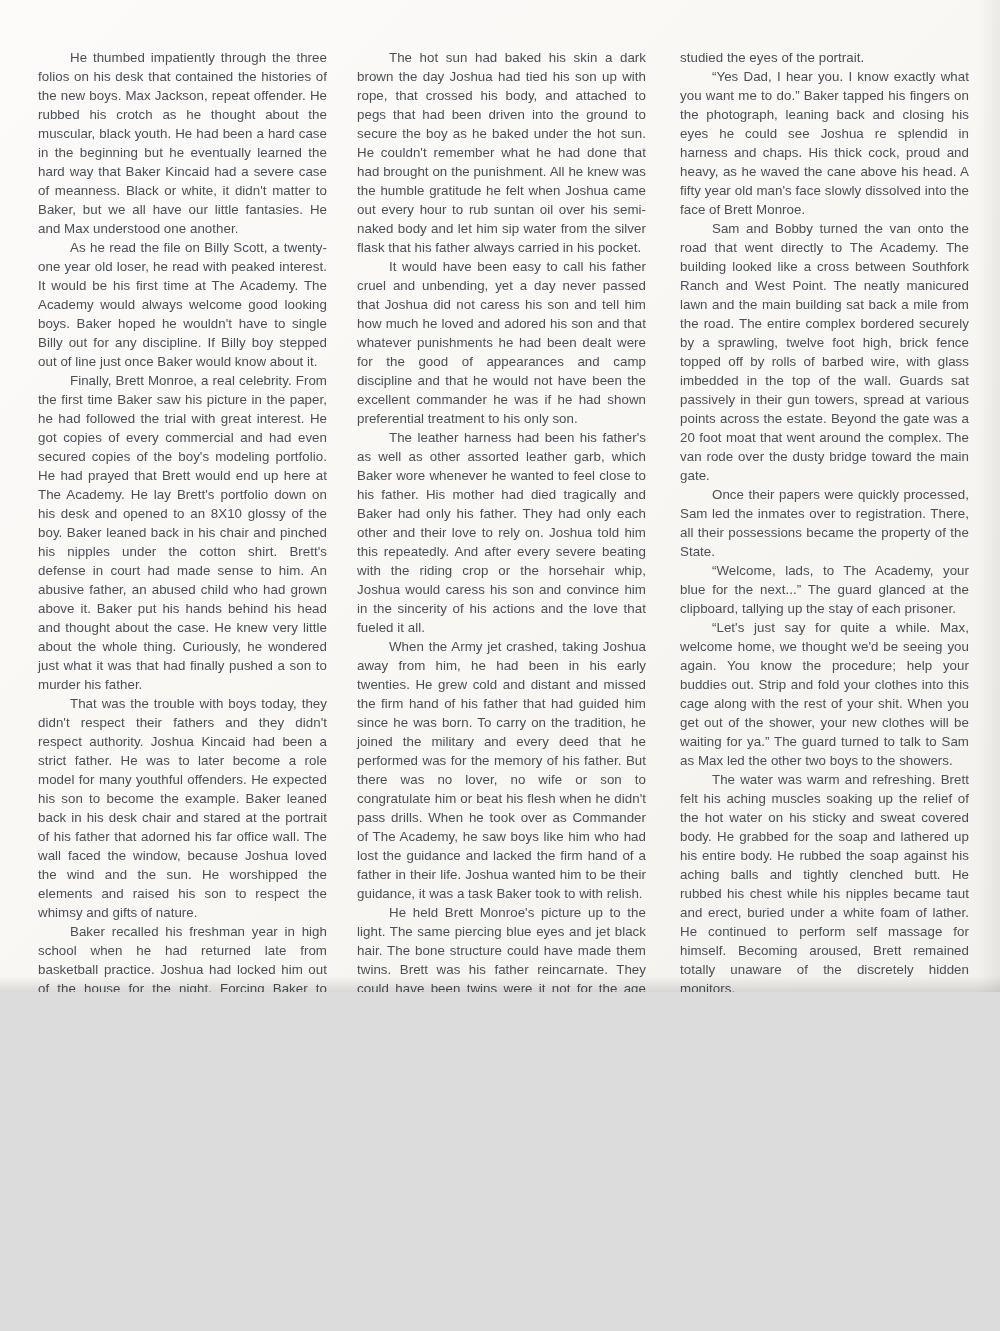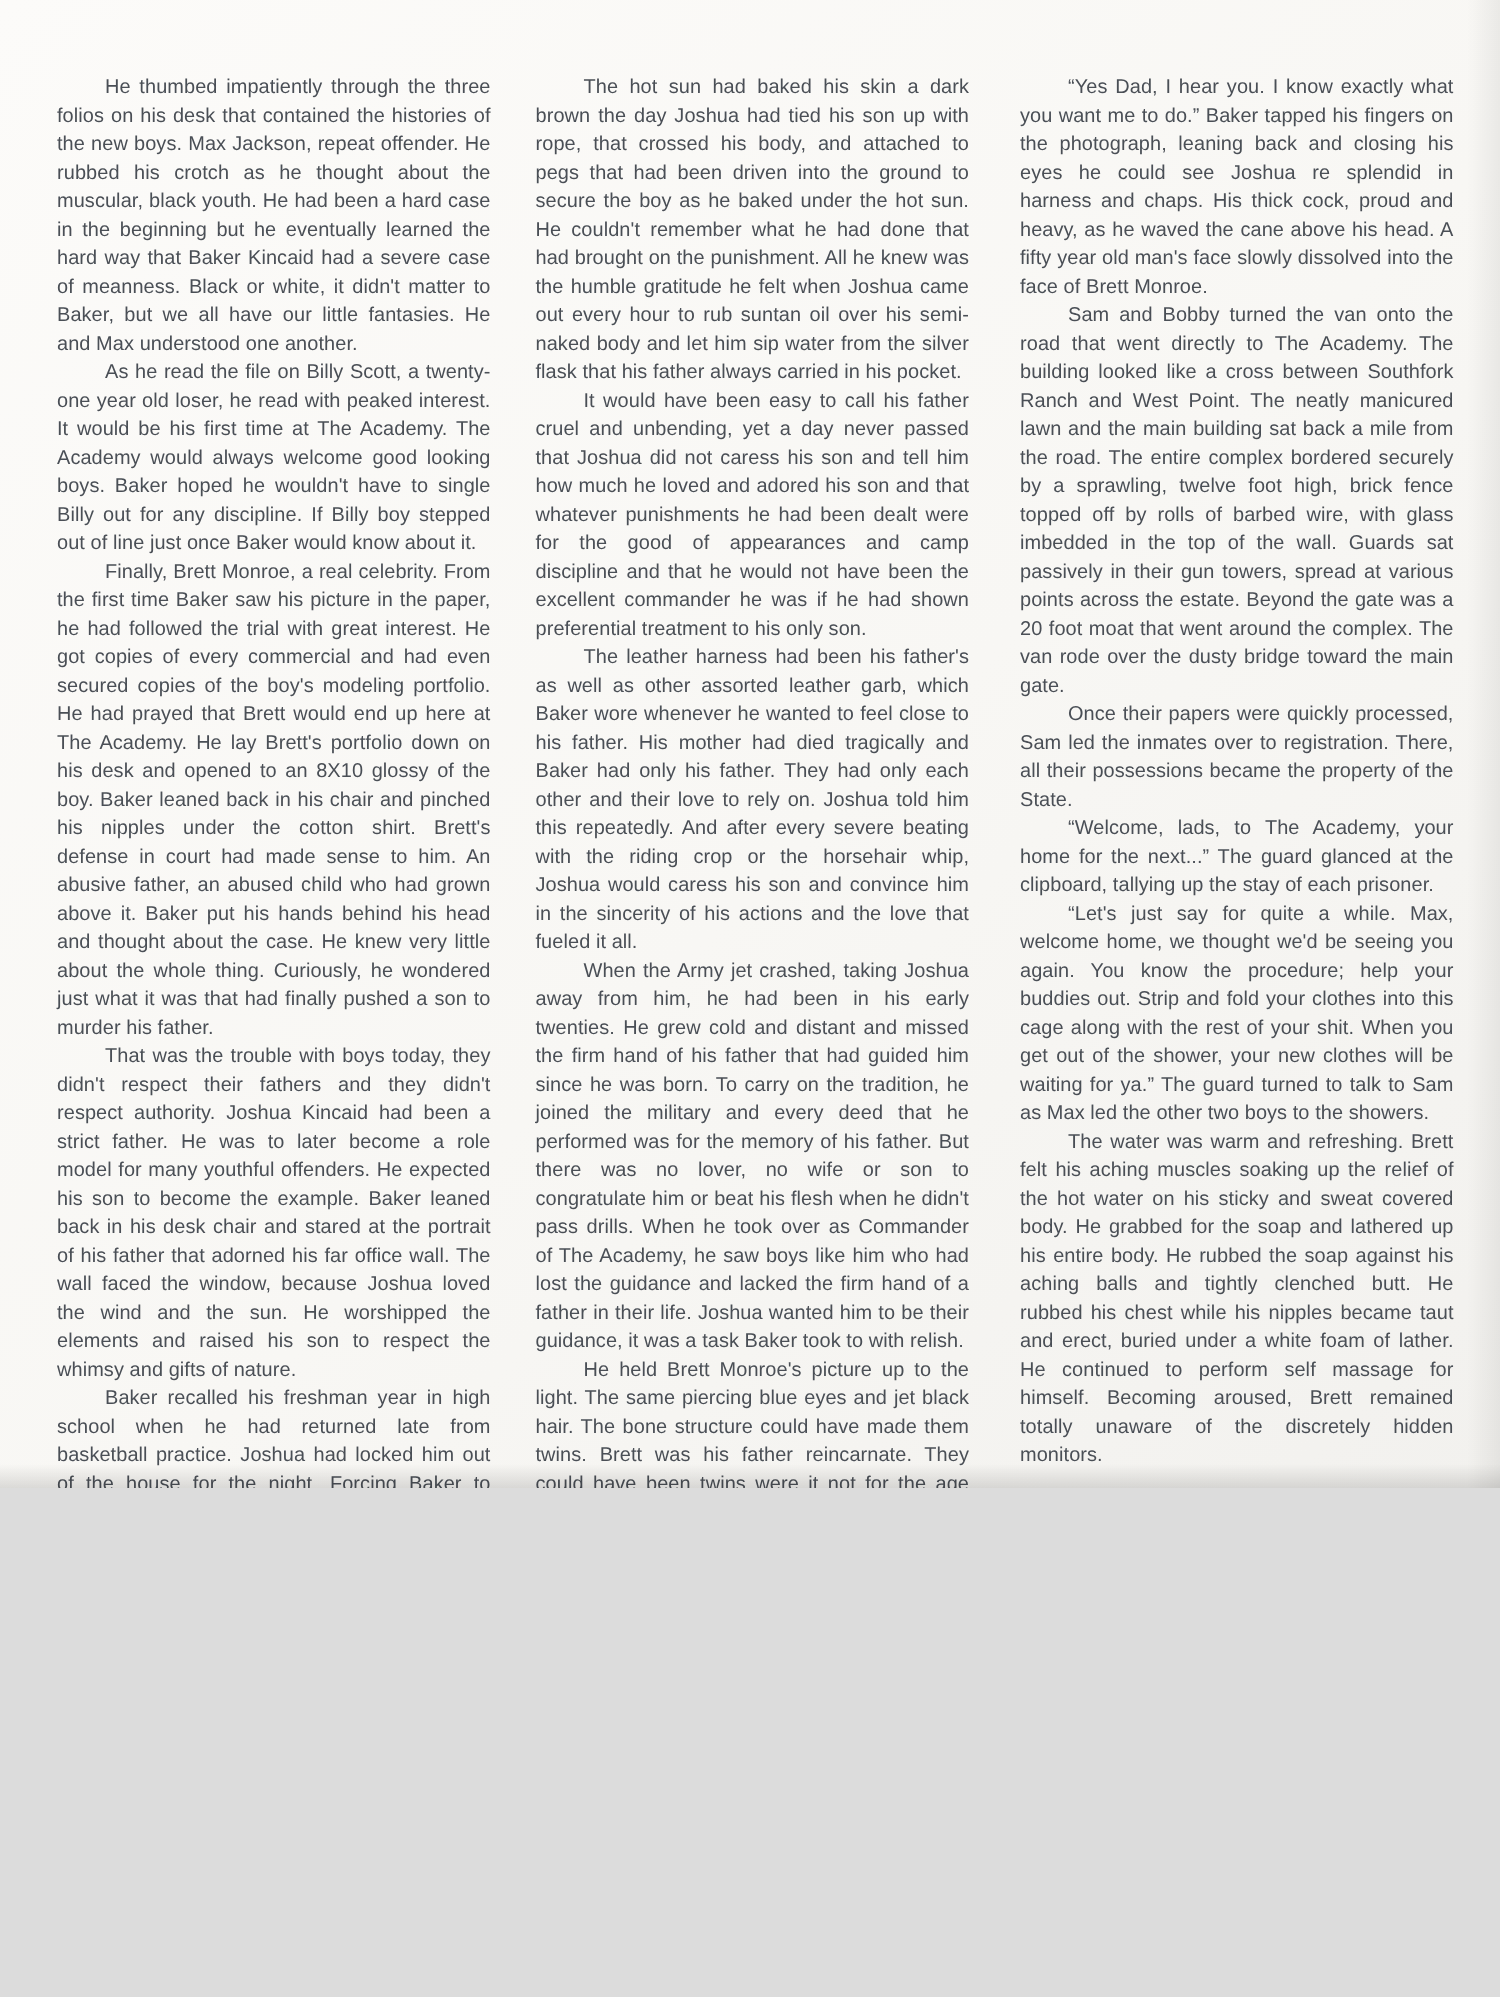--- a/index.html
+++ b/index.html
@@ -67,24 +67,25 @@
       <p class="indent">Baker recalled his freshman year in high school when he had returned late from basketball practice. Joshua had locked him out of the house for the night. Forcing Baker to snuggle up aside the house as torrential rains poured down across the military compound. Had he sought shelter he would have been punished for not being there when and if</p>
     </div>
   <div class="col" id="col1">
       <p class="indent">The hot sun had baked his skin a dark brown the day Joshua had tied his son up with rope, that crossed his body, and attached to pegs that had been driven into the ground to secure the boy as he baked under the hot sun. He couldn't remember what he had done that had brought on the punishment. All he knew was the humble gratitude he felt when Joshua came out every hour to rub suntan oil over his semi-naked body and let him sip water from the silver flask that his father always carried in his pocket.</p>
       <p class="indent">It would have been easy to call his father cruel and unbending, yet a day never passed that Joshua did not caress his son and tell him how much he loved and adored his son and that whatever punishments he had been dealt were for the good of appearances and camp discipline and that he would not have been the excellent commander he was if he had shown preferential treatment to his only son.</p>
       <p class="indent">The leather harness had been his father's as well as other assorted leather garb, which Baker wore whenever he wanted to feel close to his father. His mother had died tragically and Baker had only his father. They had only each other and their love to rely on. Joshua told him this repeatedly. And after every severe beating with the riding crop or the horsehair whip, Joshua would caress his son and convince him in the sincerity of his actions and the love that fueled it all.</p>
       <p class="indent">When the Army jet crashed, taking Joshua away from him, he had been in his early twenties. He grew cold and distant and missed the firm hand of his father that had guided him since he was born. To carry on the tradition, he joined the military and every deed that he performed was for the memory of his father. But there was no lover, no wife or son to congratulate him or beat his flesh when he didn't pass drills. When he took over as Commander of The Academy, he saw boys like him who had lost the guidance and lacked the firm hand of a father in their life. Joshua wanted him to be their guidance, it was a task Baker took to with relish.</p>
       <p class="indent">He held Brett Monroe's picture up to the light. The same piercing blue eyes and jet black hair. The bone structure could have made them twins. Brett was his father reincarnate. They could have been twins were it not for the age difference. Yet this boy obviously knew nothing about respecting his elders. He placed the photo back on the desk and</p>
     </div>
   <div class="col" id="col2">
+      <p class="">studied the eyes of the portrait.</p>
       <p class="indent">“Yes Dad, I hear you. I know exactly what you want me to do.” Baker tapped his fingers on the photograph, leaning back and closing his eyes he could see Joshua re splendid in harness and chaps. His thick cock, proud and heavy, as he waved the cane above his head. A fifty year old man's face slowly dissolved into the face of Brett Monroe.</p>
       <p class="indent">Sam and Bobby turned the van onto the road that went directly to The Academy. The building looked like a cross between Southfork Ranch and West Point. The neatly manicured lawn and the main building sat back a mile from the road. The entire complex bordered securely by a sprawling, twelve foot high, brick fence topped off by rolls of barbed wire, with glass imbedded in the top of the wall. Guards sat passively in their gun towers, spread at various points across the estate. Beyond the gate was a 20 foot moat that went around the complex. The van rode over the dusty bridge toward the main gate.</p>
       <p class="indent">Once their papers were quickly processed, Sam led the inmates over to registration. There, all their possessions became the property of the State.</p>
-      <p class="indent">“Welcome, lads, to The Academy, your home for the next...” The guard glanced at the clipboard, tallying up the stay of each prisoner.</p>
+      <p class="indent">“Welcome, lads, to The Academy, your blue for the next...” The guard glanced at the clipboard, tallying up the stay of each prisoner.</p>
       <p class="indent">“Let's just say for quite a while. Max, welcome home, we thought we'd be seeing you again. You know the procedure; help your buddies out. Strip and fold your clothes into this cage along with the rest of your shit. When you get out of the shower, your new clothes will be waiting for ya.” The guard turned to talk to Sam as Max led the other two boys to the showers.</p>
       <p class="indent">The water was warm and refreshing. Brett felt his aching muscles soaking up the relief of the hot water on his sticky and sweat covered body. He grabbed for the soap and lathered up his entire body. He rubbed the soap against his aching balls and tightly clenched butt. He rubbed his chest while his nipples became taut and erect, buried under a white foam of lather. He continued to perform self massage for himself. Becoming aroused, Brett remained totally unaware of the discretely hidden monitors.</p>
     </div>
 
   <div class="endmark">
     <div class="endrule"></div>
     <div class="endtext">end of part two</div>
   </div>
 
   <div class="footer-rule"></div>

